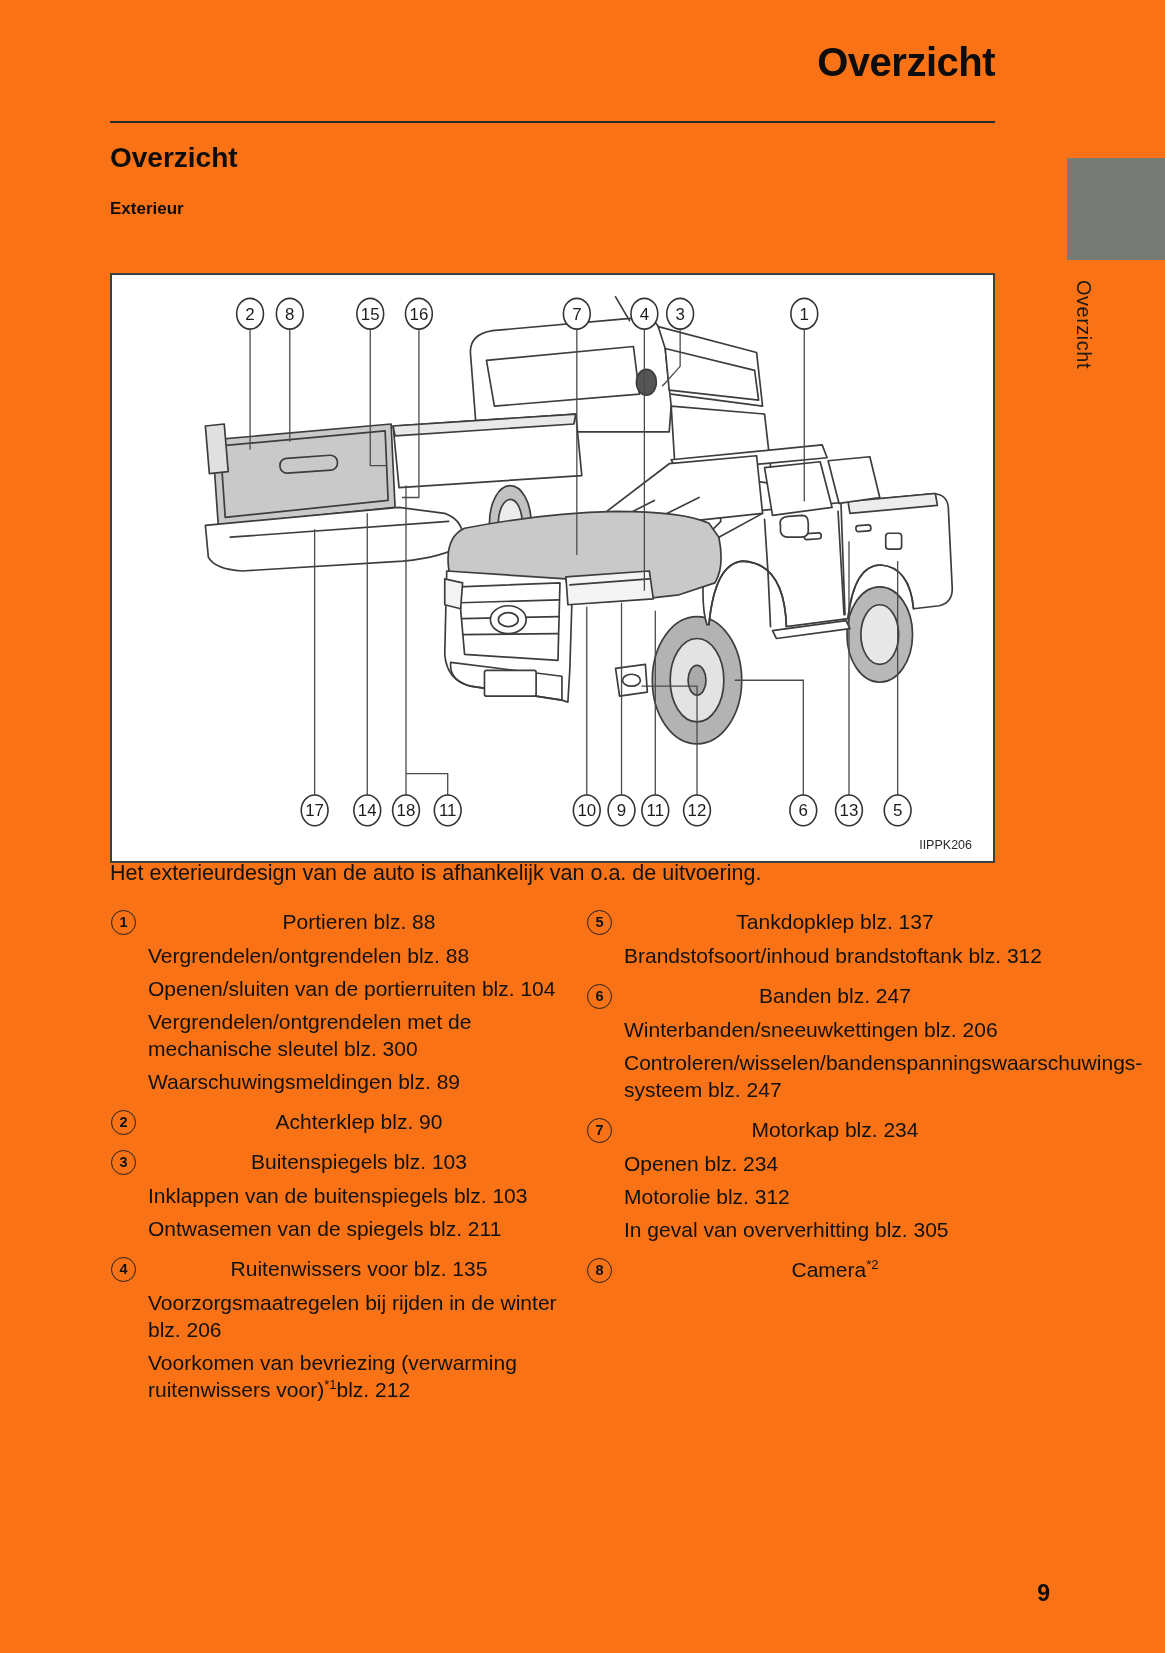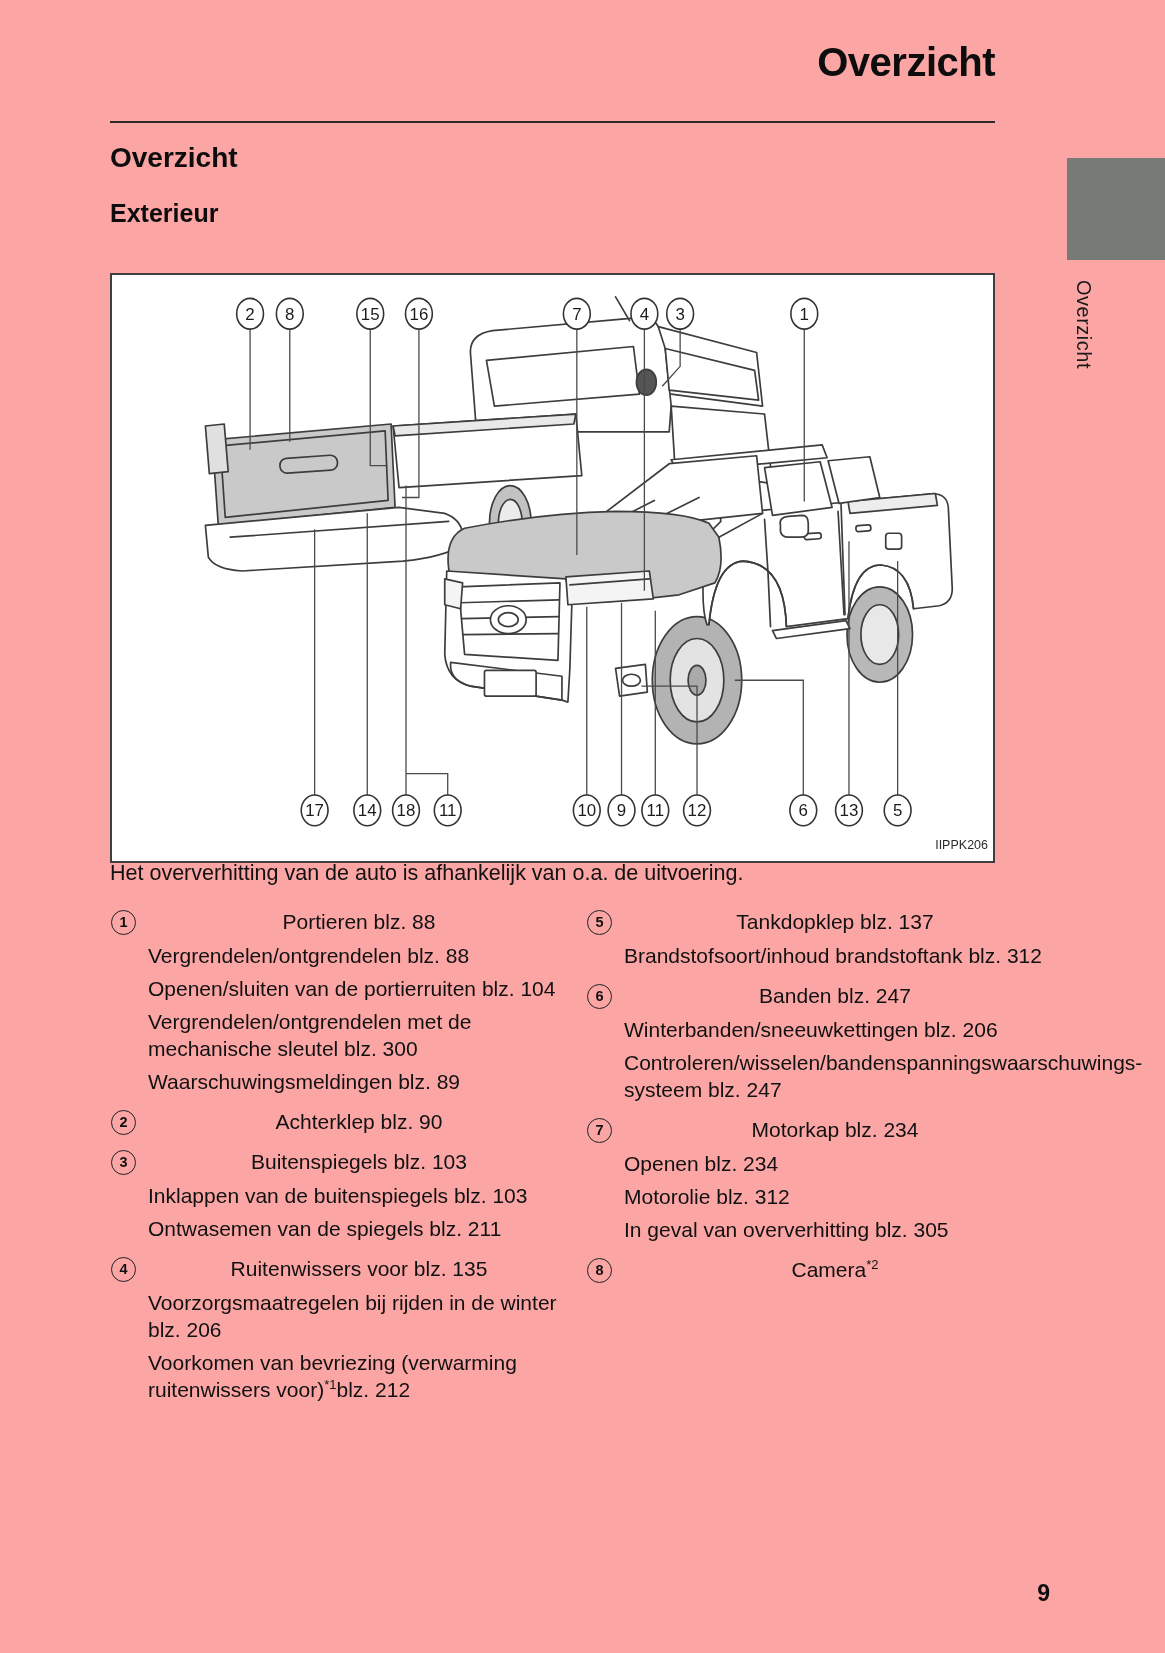--- a/index.html
+++ b/index.html
@@ -1,36 +1,36 @@
 <!DOCTYPE html>
 <html><head>
 <meta charset="utf-8">
 <style>
   html,body{margin:0;padding:0;background:#ffffff;}
   .page{
-    position:relative;width:1165px;height:1653px;background:#fca5a5;
+    position:relative;width:1165px;height:1653px;background:#f97316;
     font-family:"Liberation Sans",sans-serif;color:#111;overflow:hidden;
   }
   .header-title{
     position:absolute;top:40px;left:110px;width:885px;text-align:right;
     font-size:40px;font-weight:bold;letter-spacing:-0.5px;color:#0d0d0d;
   }
   .header-rule{position:absolute;top:121px;left:110px;width:885px;height:2px;background:#2b2b2b;}
   .section-title{position:absolute;top:142px;left:110px;margin:0;font-size:28px;font-weight:bold;color:#0d0d0d;}
-  .subsection-title{position:absolute;top:199px;left:110px;margin:0;font-size:25px;font-weight:bold;color:#0d0d0d;text-align:center;}
+  .subsection-title{position:absolute;top:199px;left:110px;margin:0;font-size:17px;font-weight:bold;color:#0d0d0d;text-align:center;}
   .side-tab{position:absolute;left:1067px;top:158px;width:98px;height:102px;background:#767b76;}
   .side-tab-label{
     position:absolute;left:1072px;top:280px;font-size:20px;color:#1a1a1a;
     writing-mode:vertical-rl;letter-spacing:0.5px;
   }
   .diagram-frame{
     position:absolute;left:110px;top:273px;width:885px;height:590px;
     border:2px solid #3f3f3f;box-sizing:border-box;background:#fff;
   }
-  .figure-code{position:absolute;right:5px;bottom:9px;font-size:12.5px;color:#2a2a2a;}
+  .figure-code{position:absolute;right:21px;bottom:9px;font-size:12.5px;color:#2a2a2a;}
   .diagram-frame svg{position:absolute;left:0;top:0;}
   .callout-circle{fill:#ffffff;stroke:#333333;stroke-width:1.6;}
   .callout-num{font-family:"Liberation Sans",sans-serif;font-size:17px;fill:#1c1c1c;text-anchor:middle;}
   #callouts polyline{fill:none;stroke:#4a4a4a;stroke-width:1.3;}
   .intro{position:absolute;left:110px;top:860px;width:900px;margin:0;font-size:21.5px;line-height:27px;}
   .columns{position:absolute;left:110px;top:908px;width:940px;display:flex;gap:16px;}
   .col{width:460px;}
   .entry{position:relative;padding-left:38px;margin-bottom:13px;}
   .badge{
     position:absolute;left:1px;top:2px;width:25px;height:25px;border:1.7px solid #222;
@@ -185,21 +185,21 @@
           <ellipse cx="741" cy="539" rx="13.5" ry="15.5" class="callout-circle"></ellipse>
           <text x="741" y="545" class="callout-num">13</text>
           <polyline points="790,524 790,288"></polyline>
           <ellipse cx="790" cy="539" rx="13.5" ry="15.5" class="callout-circle"></ellipse>
           <text x="790" y="545" class="callout-num">5</text>
         </g>
     </svg>
     <div class="figure-code">IIPPK206</div>
   </div>
 
-  <p class="intro">Het oververhitting van de auto is afhankelijk van o.a. de uitvoering.</p>
+  <p class="intro">Het exterieurdesign van de auto is afhankelijk van o.a. de uitvoering.</p>
 
   <div class="columns">
     <div class="col" id="col-left">
         <div class="entry">
           <span class="badge">1</span>
           <div class="entry-title">Portieren blz. 88</div>
           <div class="sub">Vergrendelen/ontgrendelen blz. 88</div>
           <div class="sub">Openen/sluiten van de portierruiten blz. 104</div>
           <div class="sub">Vergrendelen/ontgrendelen met de mechanische sleutel blz. 300</div>
           <div class="sub">Waarschuwingsmeldingen blz. 89</div>

